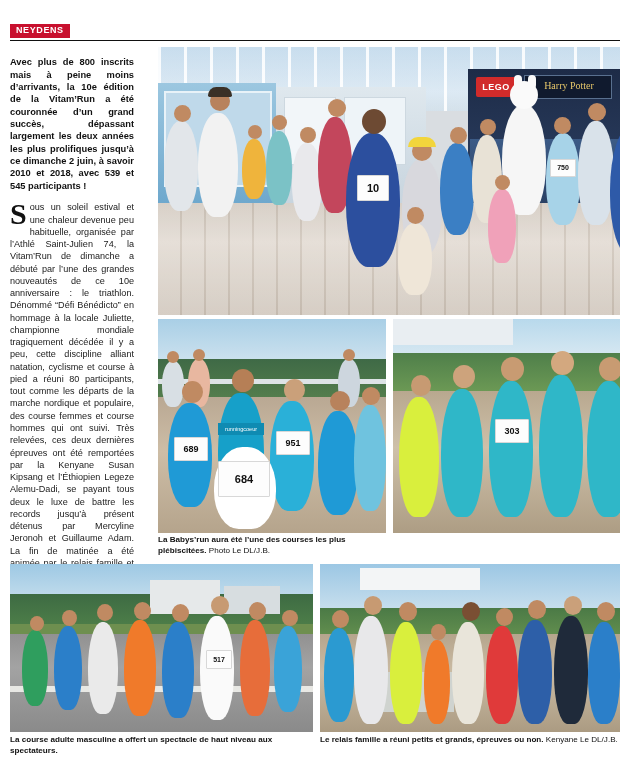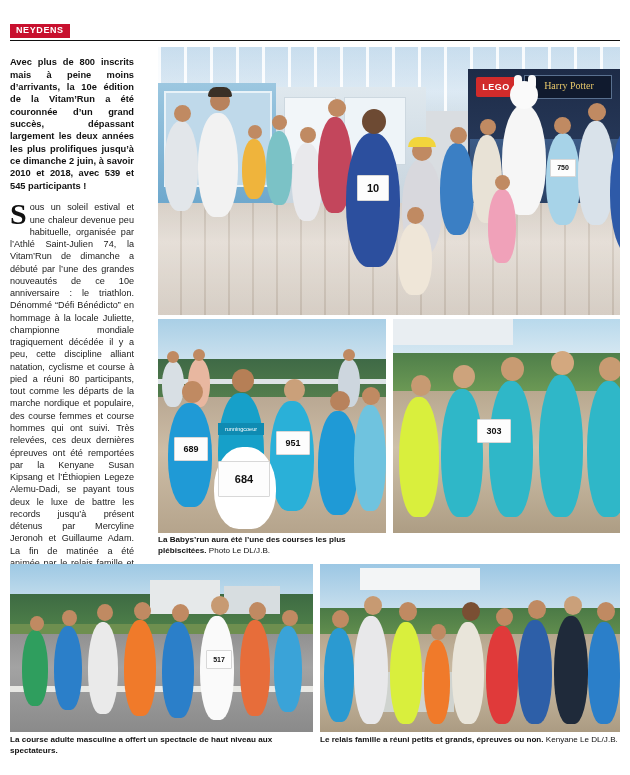--- a/index.html
+++ b/index.html
@@ -345,21 +345,21 @@
               <div style="position:absolute;left:0;top:0;width:120px;height:26px;background:#e9eef2;"></div>
 
               <div class="fig" style="left:6px;top:78px;width:40px;height:120px;background:#d9ef3d;"></div>
               <div class="head" style="left:18px;top:56px;width:20px;height:21px;background:#c79a72;"></div>
 
               <div class="fig" style="left:48px;top:70px;width:42px;height:128px;background:#2fb7c8;"></div>
               <div class="head" style="left:60px;top:46px;width:22px;height:23px;background:#cda37c;"></div>
 
               <div class="fig" style="left:96px;top:62px;width:44px;height:136px;background:#2fb7c8;"></div>
               <div class="head" style="left:108px;top:38px;width:23px;height:24px;background:#c89b72;"></div>
-              <div class="bib mid" style="left:84px;top:100px;width:32px;height:22px;text-align:right;">303</div>
+              <div class="bib mid" style="left:102px;top:100px;width:32px;height:22px;text-align:right;">303</div>
 
               <div class="fig" style="left:146px;top:56px;width:44px;height:142px;background:#2fb7c8;"></div>
               <div class="head" style="left:158px;top:32px;width:23px;height:24px;background:#d3a87f;"></div>
 
               <div class="fig" style="left:194px;top:62px;width:44px;height:136px;background:#2fb7c8;"></div>
               <div class="head" style="left:206px;top:38px;width:23px;height:24px;background:#c89b72;"></div>
 
               <div class="fig" style="left:236px;top:74px;width:36px;height:124px;background:#eae4d6;"></div>
 
             </div>

